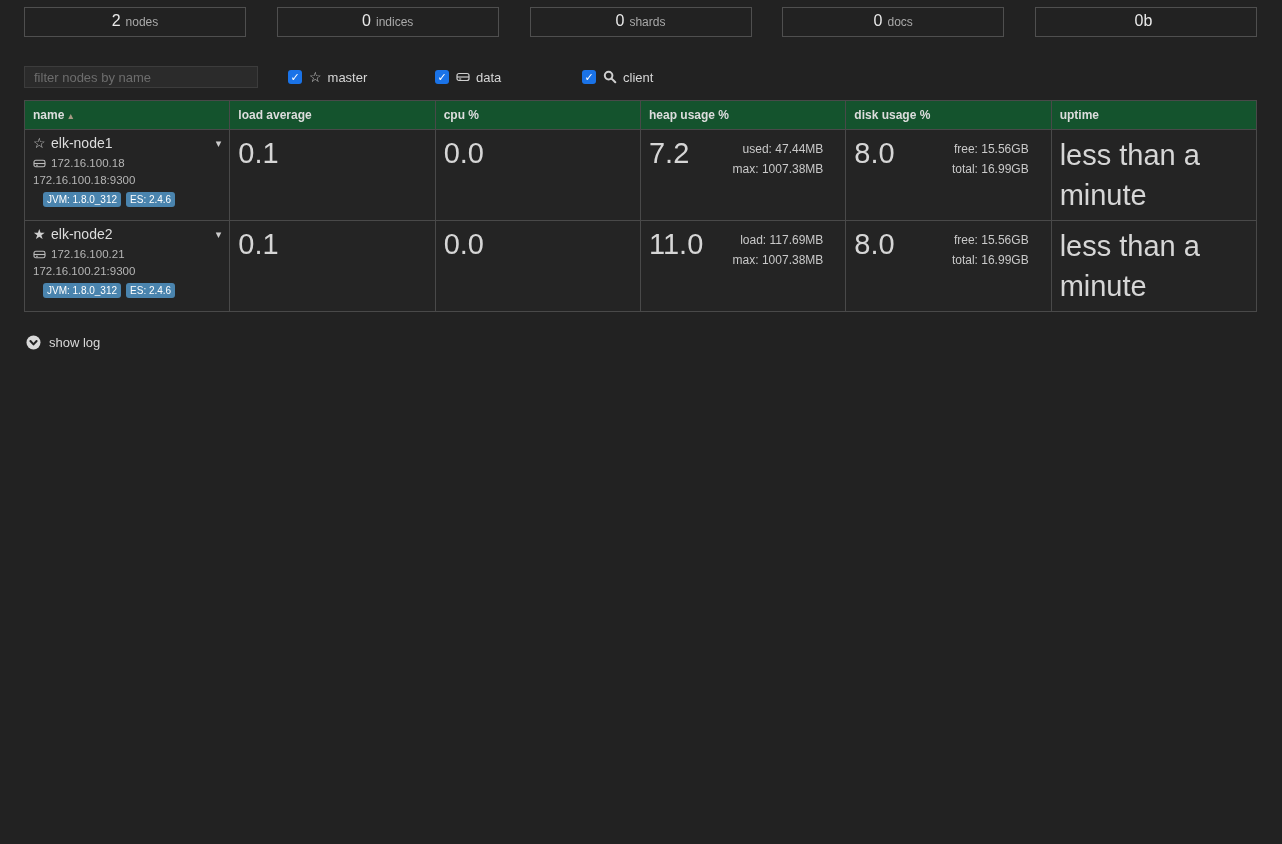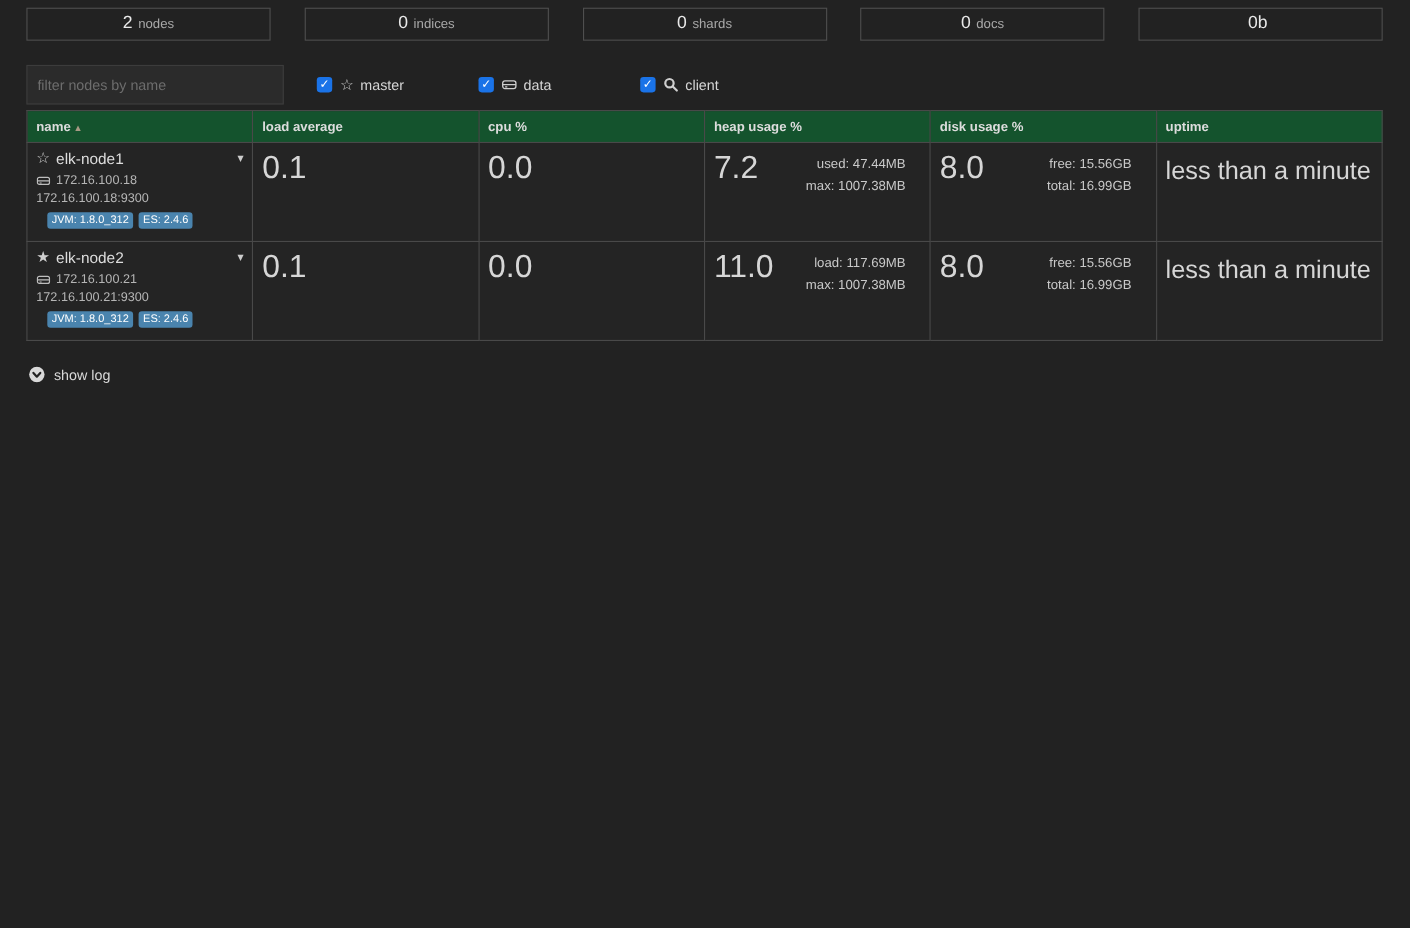--- a/index.html
+++ b/index.html
@@ -20,21 +20,21 @@
   .stat-box{
     width:222px;height:30px;border:1px solid #4f4f4f;background:#222;
     display:flex;align-items:baseline;justify-content:center;gap:5px;padding-top:4px;
   }
   .stat-value{font-size:16px;color:#e9e9e9;}
   .stat-label{font-size:12px;color:#a9a9a9;}
 
   
   .filter-row{display:flex;align-items:center;margin:26px 0 0 24px;height:28px;}
   .filter-input{
-    width:234px;height:36px;background:#2b2b2b;border:1px solid #3c3c3c;border-radius:0;
+    width:234px;height:22px;background:#2b2b2b;border:1px solid #3c3c3c;border-radius:0;
     color:#d946ef;font-size:13px;padding:0 9px;outline:none;
     font-family:"Liberation Sans","DejaVu Sans",sans-serif;
   }
   .filter-input::placeholder{color:#6d6d6d;}
   .checkbox-group{display:flex;align-items:center;margin-left:30px;width:117px;cursor:pointer;}
   .checkbox{
     width:14px;height:14px;border-radius:3px;background:var(--accent-blue);
     color:#ffffff;font-size:11px;line-height:14px;text-align:center;font-weight:bold;
     flex:0 0 auto;
   }
@@ -52,21 +52,21 @@
     cursor:pointer;
   }
   .sort-arrow{font-size:10px;color:#a89a85;margin-left:4px;}
   table.nodes td{
     background:#242424;border:1px solid #494949;height:90px;
     vertical-align:top;padding:5px 8px;
   }
   .big-num{font-size:29px;color:#d6d6d6;line-height:1.15;margin-top:2px;}
   .metric-cell{display:flex;justify-content:space-between;}
   .metric-detail{text-align:right;font-size:12px;color:#c9c9c9;line-height:20px;margin-top:4px;padding-right:14px;}
-  .uptime-text{font-size:23px;color:#d6d6d6;line-height:40px;}
+  .uptime-text{font-size:29px;color:#d6d6d6;line-height:40px;}
 
   
   .node-line1{display:flex;align-items:center;cursor:pointer;}
   .node-star{width:18px;font-size:14px;color:#cfcfcf;flex:0 0 auto;}
   .node-name{font-size:14px;color:#dddddd;}
   .node-caret{margin-left:auto;font-size:11px;color:#cccccc;cursor:pointer;}
   .node-ip-row{display:flex;align-items:center;margin-top:6px;}
   .ip-icon{width:18px;color:#bdbdbd;flex:0 0 auto;display:inline-flex;}
   .node-ip{font-size:11.5px;color:#b5b5b5;}
   .node-port{margin-top:5px;font-size:11.5px;color:#b5b5b5;}

